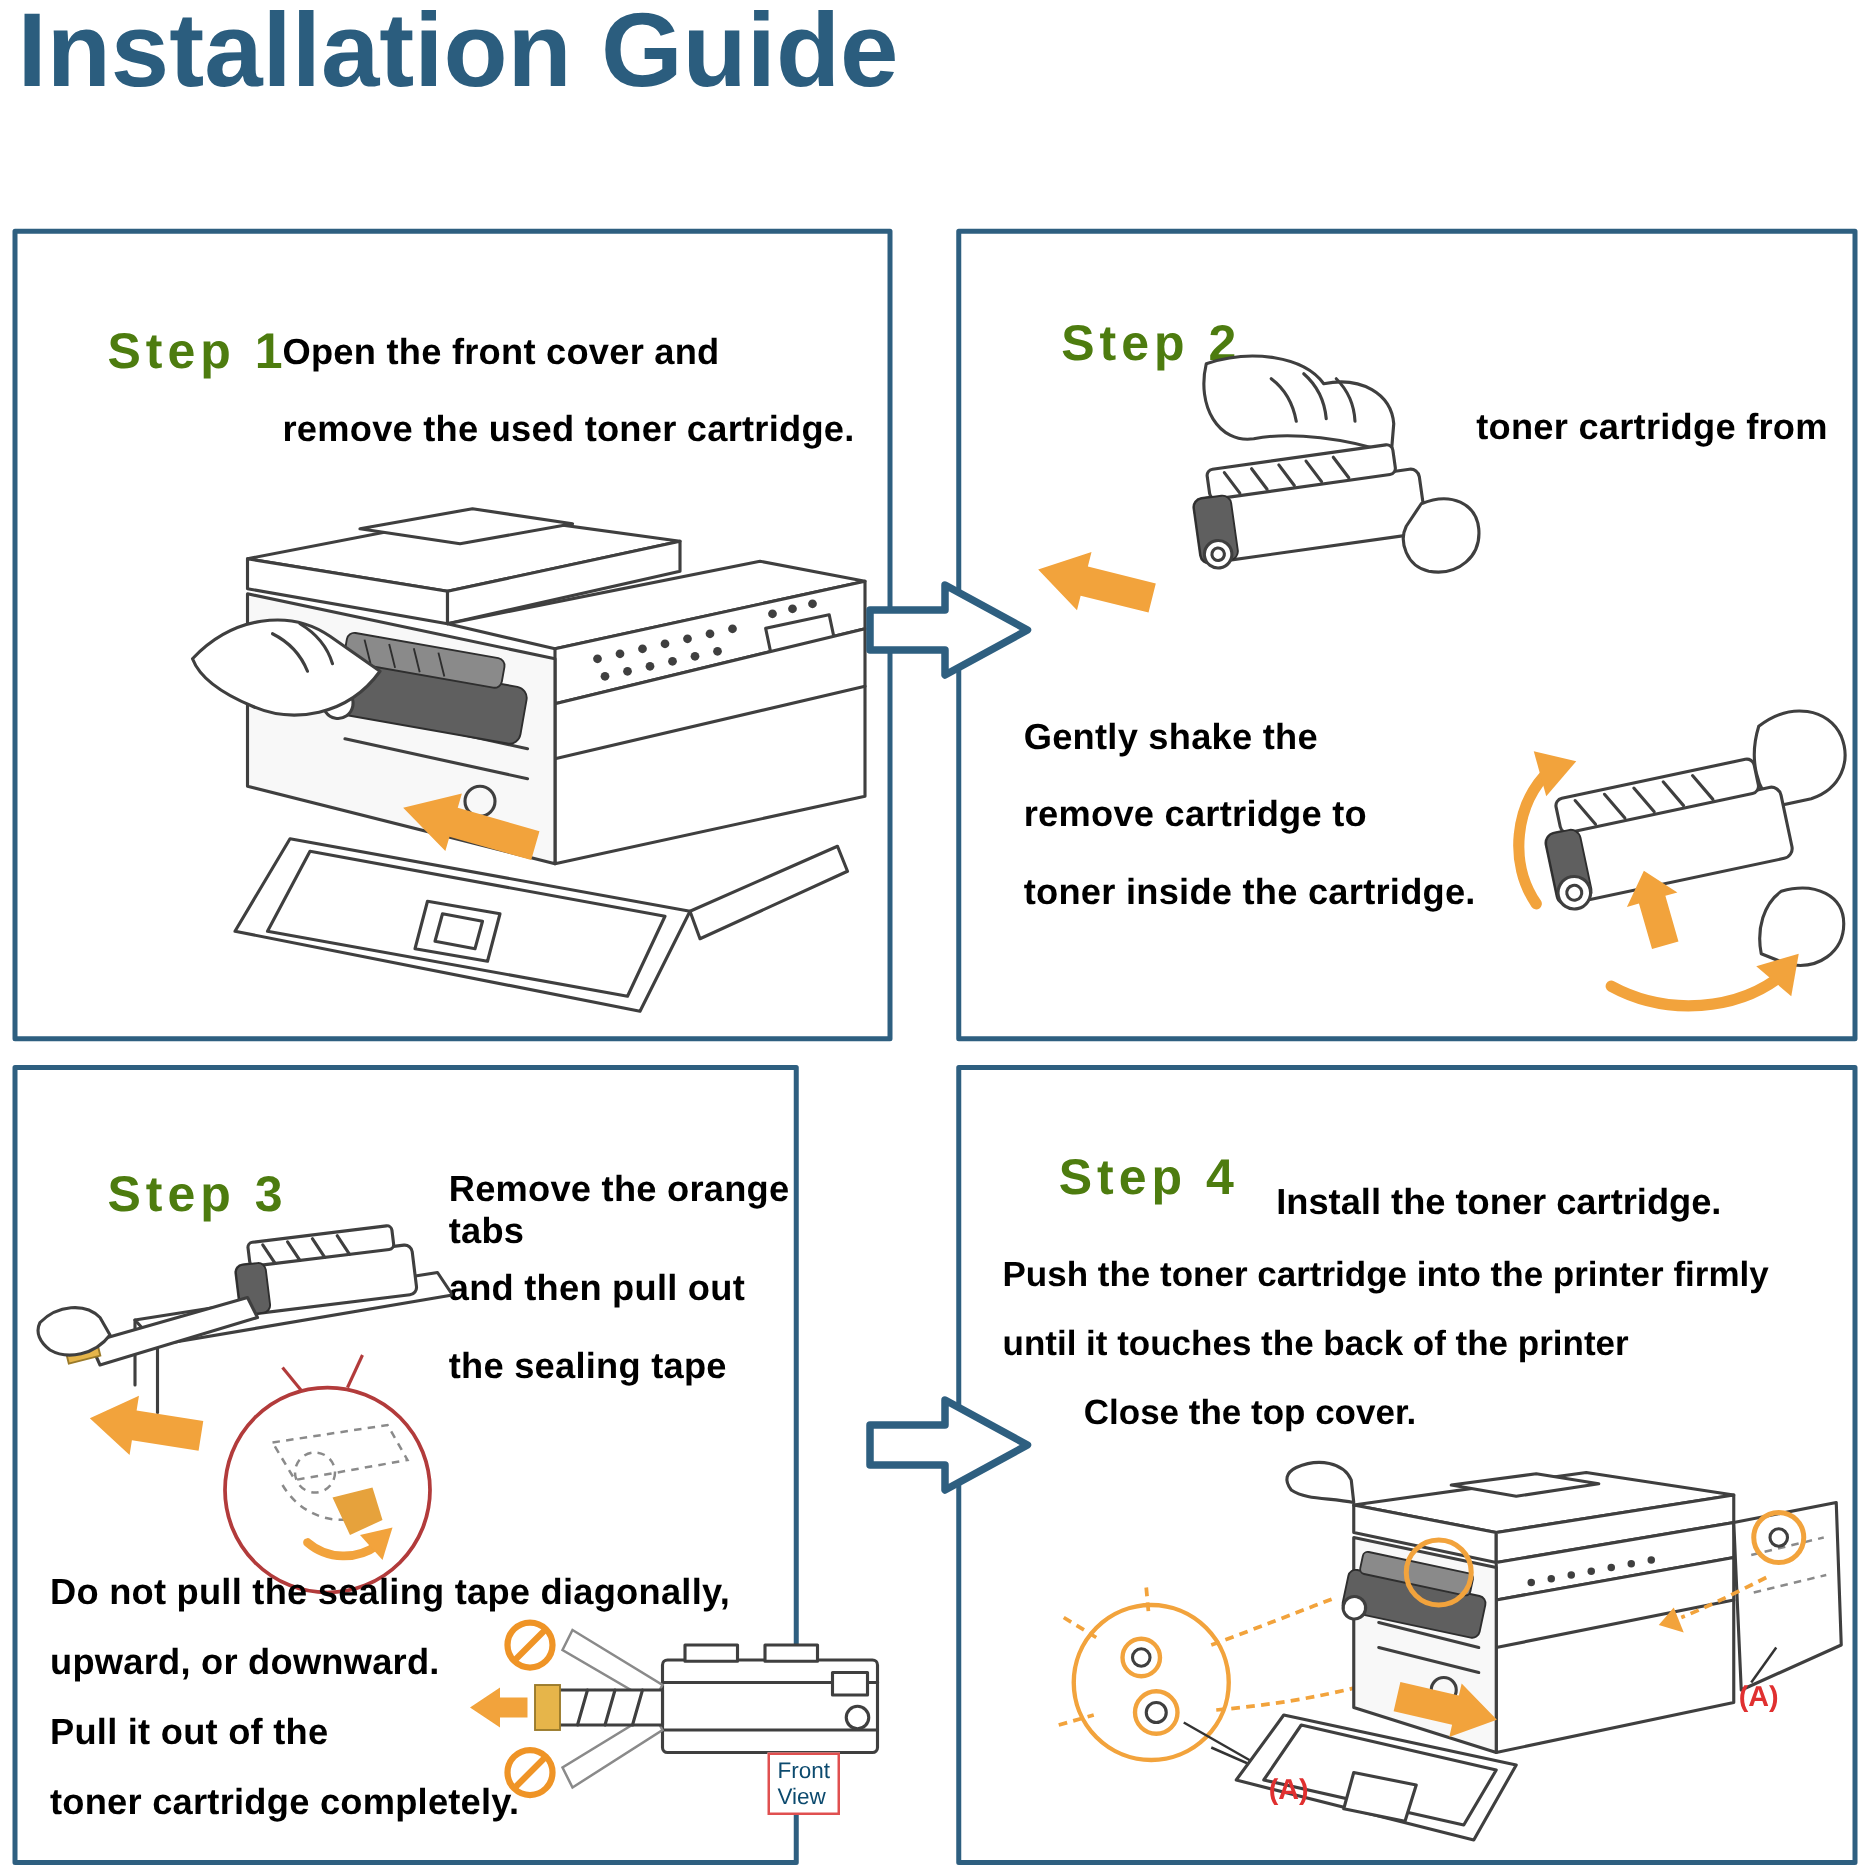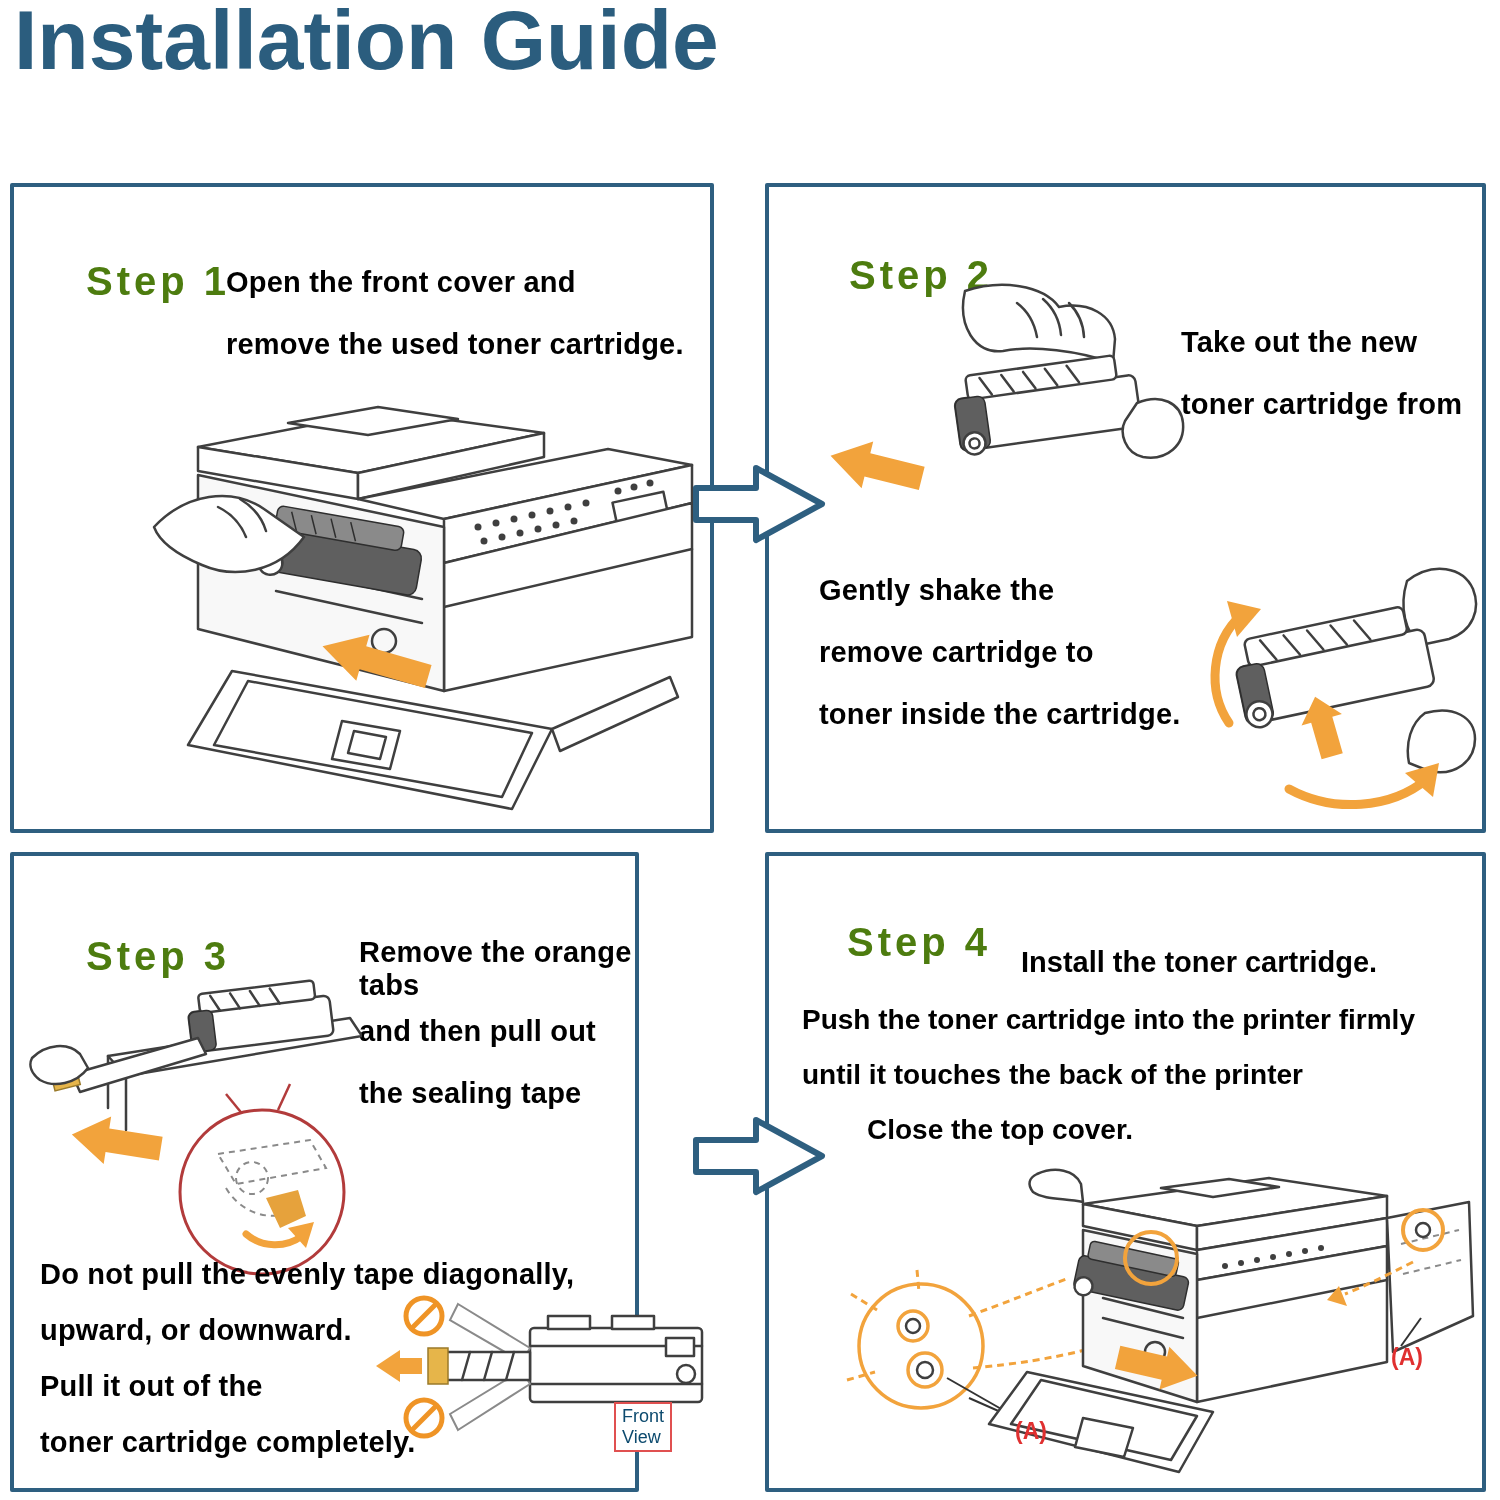--- a/index.html
+++ b/index.html
@@ -123,21 +123,20 @@
         <line class="ln" x1="256" y1="88" x2="266" y2="106"></line>
         <rect class="dk" x="140" y="106" width="30" height="52" rx="7"></rect>
         <circle class="fw" cx="154" cy="152" r="11"></circle>
         <circle class="ln" cx="154" cy="152" r="5"></circle>
       </g>
       <path class="fw" d="M320,122 C344,112 364,122 366,142 C368,164 350,180 326,176 C308,172 302,152 308,140 Z"></path>
       <polygon class="or" transform="translate(14,148) rotate(14)" points="100,14 44,14 44,2 6,26 44,50 44,38 100,38"></polygon>
     </svg>
 
     <div class="instr lines" style="left:412px;top:124px;">
-      <div>Take out the new</div>
       <div>toner cartridge from</div>
     </div>
 
     <div class="instr lines" style="left:50px;top:372px;">
       <div>Gently shake the</div>
       <div>remove cartridge to</div>
       <div>toner inside the cartridge.</div>
     </div>
 
     <svg class="illus" style="left:424px;top:338px;" width="288" height="302" viewBox="0 0 288 302">
@@ -194,21 +193,21 @@
       <circle class="mag" cx="234" cy="230" r="82"></circle>
       <path class="gdash" d="M190,192 L282,178 L298,206 L208,222 Z"></path>
       <path class="gdash" d="M198,226 C212,250 240,260 264,250"></path>
       <circle class="gdash" cx="224" cy="216" r="16"></circle>
       <polygon points="238,236 270,228 278,254 252,266" style="fill:#e6a23c;"></polygon>
       <path d="M218,272 C234,286 258,286 274,274" fill="none" stroke="#f2a33c" stroke-width="7" stroke-linecap="round"></path>
       <polygon class="or" points="278,286 286,260 260,266"></polygon>
     </svg>
 
     <div class="instr lines tight" style="left:26px;top:390px;">
-      <div>Do not pull the evenly tape diagonally,</div>
+      <div>Do not pull the sealing tape diagonally,</div>
       <div>upward, or downward.</div>
       <div>Pull it out of the</div>
       <div>toner cartridge completely.</div>
     </div>
 
     <svg class="illus" style="left:356px;top:432px;" width="340" height="160" viewBox="0 0 340 160">
       <rect class="fw" x="160" y="40" width="172" height="74" rx="4"></rect>
       <line class="ln" x1="160" y1="58" x2="332" y2="58"></line>
       <line class="ln" x1="160" y1="96" x2="332" y2="96"></line>
       <rect class="fw" x="178" y="28" width="42" height="13"></rect>

